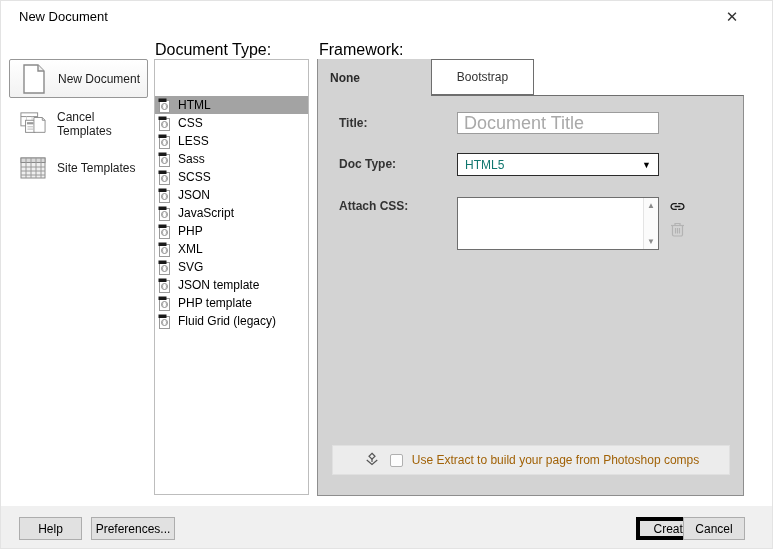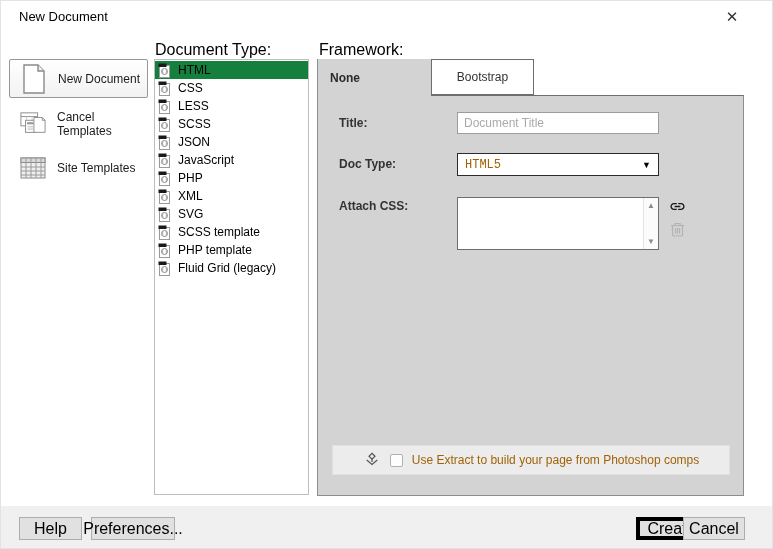--- a/index.html
+++ b/index.html
@@ -20,58 +20,58 @@
   .side-item { position:absolute; left:8px; width:139px; display:flex; align-items:center; gap:11px; padding-left:11px; cursor:pointer; }
   .side-item .lbl { color:#1c1c1c; }
   .side-new { top:58px; height:39px; border:1px solid #979797; border-radius:2px; background:linear-gradient(#ffffff,#f2f2f2); }
   .side-starter { top:105px; height:36px; }
   .side-site { top:149px; height:36px; }
   .side-ico { display:flex; align-items:center; justify-content:center; width:26px; }
 
   
   .doc-list { position:absolute; left:153px; top:58px; width:155px; height:436px; background:#fff; border:1px solid #bdbdbd; padding-top:1px; overflow:hidden; }
   .doc-item { height:18px; display:flex; align-items:center; gap:7px; padding-left:3px; cursor:pointer; }
-  .doc-item.selected { background:#15803d; }
+  .doc-item.selected { background:#a3a3a3;margin-top:35px; }
   .doc-item .doc-label { color:#000; }
   .doc-ico { width:13px; height:15px; display:inline-flex; flex:0 0 13px; }
 
   
   .fw-wrap { position:absolute; left:316px; top:58px; width:427px; height:437px; }
   .tab { position:absolute; top:0; display:flex; align-items:center; cursor:pointer; }
   .tab-none { left:0; width:114px; height:37px; background:#d3d3d3; border-left:1px solid #8e8e8e; z-index:2; font-weight:bold; color:#2b2b2b; padding-left:12px; }
   .tab-bootstrap { left:114px; width:103px; height:36px; background:#ffffff; border:1px solid #6e6e6e; z-index:1; justify-content:center; color:#333; }
   .fw-content { position:absolute; left:0; top:36px; width:427px; height:401px; background:#d3d3d3; border:1px solid #8e8e8e; border-top:1px solid #6e6e6e; z-index:1; }
 
   .form-label { position:absolute; left:21px; font-weight:bold; color:#333; }
   .lbl-title { top:20px; }
   .lbl-dtype { top:61px; }
   .lbl-attach { top:103px; }
 
-  .title-input { position:absolute; left:139px; top:16px; width:202px; height:22px; border:1px solid #9c9c9c; background:#fff; padding:0 6px; font-family:"Liberation Sans",sans-serif; font-size:12px; color:#222; }
+  .title-input { position:absolute; left:139px; top:16px; width:202px; height:22px; border:1px solid #9c9c9c; background:#fff; padding:0 6px; font-family:"Liberation Sans",sans-serif; font-size:18px; color:#222; }
   .title-input::placeholder { color:#a9a9a9; }
 
   .dtype-select { position:absolute; left:139px; top:57px; width:202px; height:23px; border:1px solid #2b2b2b; background:#fff; display:flex; align-items:center; justify-content:space-between; padding:0 7px; cursor:pointer; }
-  .dtype-select .val { color:#a16207;font-family:Liberation Mono, monospace; }
+  .dtype-select .val { color:#0f766e; }
   .dtype-select .arrow { font-size:9px; color:#000; }
 
   .attach-box { position:absolute; left:139px; top:101px; width:202px; height:53px; background:#fff; border:1px solid #6e6e6e; }
   .attach-scroll { position:absolute; right:0; top:0; bottom:0; width:15px; background:#fbfbfb; border-left:1px solid #e4e4e4; }
   .attach-scroll .sarr { position:absolute; left:0; width:14px; text-align:center; font-size:8px; color:#8a8a8a; cursor:pointer; }
   .sarr-up { top:3px; } .sarr-dn { bottom:3px; }
 
   .css-link-ico { position:absolute; left:351px; top:102px; width:17px; height:17px; cursor:pointer; }
   .css-trash-ico { position:absolute; left:352px; top:125px; width:15px; height:16px; cursor:pointer; }
 
   .extract-bar { position:absolute; left:14px; top:349px; width:398px; height:30px; background:#ececec; border:1px solid #e0e0e0; display:flex; align-items:center; justify-content:center; gap:9px; }
   .extract-check { width:13px; height:13px; background:#fdfdfd; border:1px solid #b0b0b0; border-radius:2px; cursor:pointer; }
   .extract-text { color:#a16207; }
 
   
   .footer { position:absolute; left:0; top:505px; width:773px; height:44px; background:#f0f0f0; }
-  .btn { position:absolute; top:11px; height:23px; background:#e1e1e1; border:1px solid #adadad; display:flex; align-items:center; justify-content:center; font-family:"Liberation Sans",sans-serif; font-size:16px; color:#000; cursor:pointer; }
+  .btn { position:absolute; top:11px; height:23px; background:#e1e1e1; border:1px solid #adadad; display:flex; align-items:center; justify-content:center; font-family:"Liberation Sans",sans-serif; font-size:12px; color:#000; cursor:pointer; }
   .btn-help { left:18px; width:63px; }
   .btn-prefs { left:90px; width:84px; }
   .btn-create { left:603px; width:71px; border:4px solid #000000;margin-left:32px; }
   .btn-cancel { left:682px; width:62px; }
 
   svg { display:block; }
 </style>
 </head>
 <body>
 
@@ -164,20 +164,31 @@
       </div>
       <div class="doc-item">
         <span class="doc-ico">
           <svg width="13" height="15" viewBox="0 0 13 15">
             <rect x="1.5" y="2.5" width="10" height="12" fill="#fff" stroke="#9a9a9a"></rect>
             <rect x="0.5" y="0.5" width="8" height="3.5" fill="#1a1a1a"></rect>
             <circle cx="6.5" cy="8.5" r="3" fill="none" stroke="#8a8a8a"></circle>
             <path d="M5.3 7.3 l-1.3 1.2 1.3 1.2 M7.7 7.3 l1.3 1.2 -1.3 1.2" stroke="#8a8a8a" fill="none" stroke-width="0.9"></path>
           </svg>
         </span>
+        <span class="doc-label">Sass</span>
+      </div>
+      <div class="doc-item">
+        <span class="doc-ico">
+          <svg width="13" height="15" viewBox="0 0 13 15">
+            <rect x="1.5" y="2.5" width="10" height="12" fill="#fff" stroke="#9a9a9a"></rect>
+            <rect x="0.5" y="0.5" width="8" height="3.5" fill="#1a1a1a"></rect>
+            <circle cx="6.5" cy="8.5" r="3" fill="none" stroke="#8a8a8a"></circle>
+            <path d="M5.3 7.3 l-1.3 1.2 1.3 1.2 M7.7 7.3 l1.3 1.2 -1.3 1.2" stroke="#8a8a8a" fill="none" stroke-width="0.9"></path>
+          </svg>
+        </span>
         <span class="doc-label">SCSS</span>
       </div>
       <div class="doc-item">
         <span class="doc-ico">
           <svg width="13" height="15" viewBox="0 0 13 15">
             <rect x="1.5" y="2.5" width="10" height="12" fill="#fff" stroke="#9a9a9a"></rect>
             <rect x="0.5" y="0.5" width="8" height="3.5" fill="#1a1a1a"></rect>
             <circle cx="6.5" cy="8.5" r="3" fill="none" stroke="#8a8a8a"></circle>
             <path d="M5.3 7.3 l-1.3 1.2 1.3 1.2 M7.7 7.3 l1.3 1.2 -1.3 1.2" stroke="#8a8a8a" fill="none" stroke-width="0.9"></path>
           </svg>
@@ -230,21 +241,21 @@
       </div>
       <div class="doc-item">
         <span class="doc-ico">
           <svg width="13" height="15" viewBox="0 0 13 15">
             <rect x="1.5" y="2.5" width="10" height="12" fill="#fff" stroke="#9a9a9a"></rect>
             <rect x="0.5" y="0.5" width="8" height="3.5" fill="#1a1a1a"></rect>
             <circle cx="6.5" cy="8.5" r="3" fill="none" stroke="#8a8a8a"></circle>
             <path d="M5.3 7.3 l-1.3 1.2 1.3 1.2 M7.7 7.3 l1.3 1.2 -1.3 1.2" stroke="#8a8a8a" fill="none" stroke-width="0.9"></path>
           </svg>
         </span>
-        <span class="doc-label">SCSS template</span>
+        <span class="doc-label">JSON template</span>
       </div>
       <div class="doc-item">
         <span class="doc-ico">
           <svg width="13" height="15" viewBox="0 0 13 15">
             <rect x="1.5" y="2.5" width="10" height="12" fill="#fff" stroke="#9a9a9a"></rect>
             <rect x="0.5" y="0.5" width="8" height="3.5" fill="#1a1a1a"></rect>
             <circle cx="6.5" cy="8.5" r="3" fill="none" stroke="#8a8a8a"></circle>
             <path d="M5.3 7.3 l-1.3 1.2 1.3 1.2 M7.7 7.3 l1.3 1.2 -1.3 1.2" stroke="#8a8a8a" fill="none" stroke-width="0.9"></path>
           </svg>
         </span>

